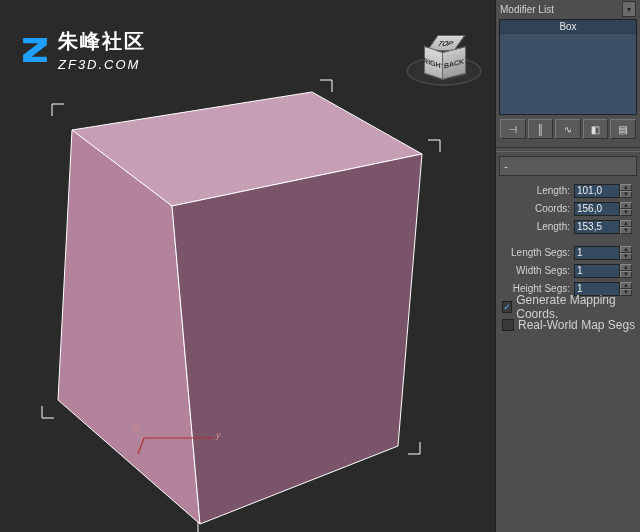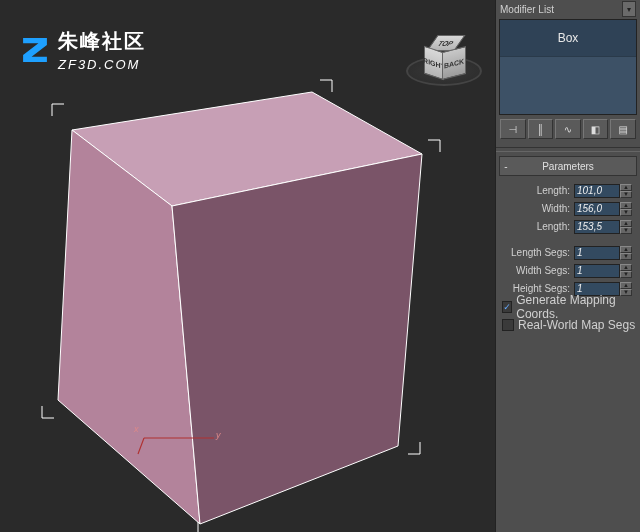--- a/index.html
+++ b/index.html
@@ -149,22 +149,22 @@
   .mod-stack {
     margin: 1px 3px 0 3px;
     height: 96px;
     background: #3d5166;
     border: 1px solid #222;
     box-sizing: border-box;
   }
   .mod-stack-item {
     background: #2f4256;
     color: #e8e8e8;
-    font-size: 12px;
-    padding: 11px 4px;
+    font-size: 10px;
+    padding: 1px 4px;
     border-bottom: 1px solid #2a3a4a;
     text-align: center;
   }
   .mod-btns {
     display: flex;
     justify-content: space-between;
     padding: 4px 4px 2px 4px;
     gap: 2px;
   }
   .mod-btn {
@@ -228,21 +228,20 @@
   }
   .spinner input {
     width: 46px;
     height: 14px;
     background: #334a60;
     border: 1px solid #222;
     color: #eee;
     font-size: 10px;
     padding: 0 2px;
     box-sizing: border-box;
-    font-style: italic;
   }
   .spin-btns {
     width: 12px;
     display: flex;
     flex-direction: column;
   }
   .spin-btn {
     height: 7px;
     background: #666;
     border: 1px solid #333;
@@ -362,38 +361,37 @@
       </div>
     <div class="mod-btn">
         <span>▤</span>
       </div>
   </div>
 
   <div class="divider"></div>
 
   <div class="rollout-head">
     <span class="rollout-minus">-</span>
-    <span class="rollout-title">Parameters</span>
   </div>
 
   <div class="param-body">
 
     <div class="param-row">
       <span class="param-lbl">Length:</span>
       <div class="spinner">
         <input value="101,0" style="">
         <div class="spin-btns">
           <div class="spin-btn">▲</div>
           <div class="spin-btn">▼</div>
         </div>
       </div>
     </div>
 
     <div class="param-row">
-      <span class="param-lbl">Width:</span>
+      <span class="param-lbl">Coords:</span>
       <div class="spinner">
         <input value="156,0" style="">
         <div class="spin-btns">
           <div class="spin-btn">▲</div>
           <div class="spin-btn">▼</div>
         </div>
       </div>
     </div>
 
     <div class="param-row">

